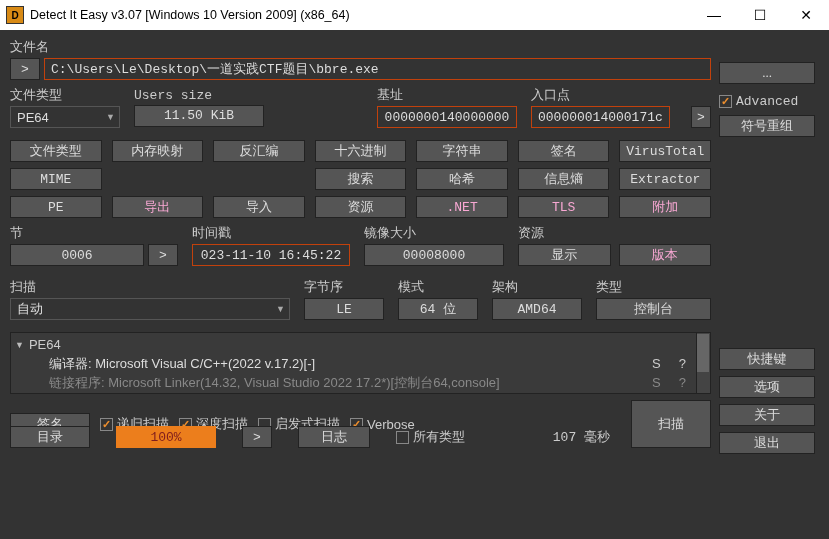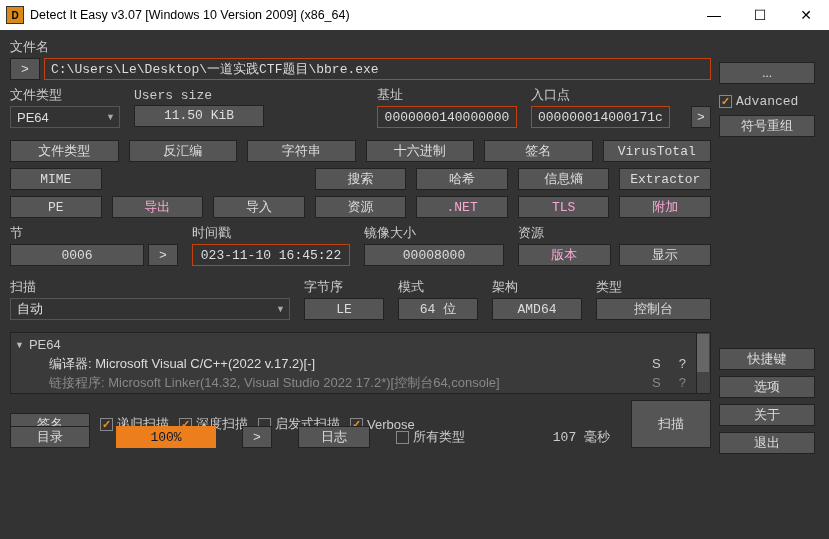--- a/index.html
+++ b/index.html
@@ -25,21 +25,21 @@
 .leftcol{flex:1}
 .rightcol{width:96px;display:flex;flex-direction:column;gap:6px}
 .rightcol .btn{width:96px;font-family:"Microsoft YaHei";height:22px}
 .treebox{background:#3a3a3a;border:1px solid #222;height:62px;overflow:hidden;font-size:13px;color:#ddd;padding:2px 4px;position:relative}
 .treebox .scroll{position:absolute;right:0;top:0;width:14px;height:100%;background:#444;border-left:1px solid #222}
 .treebox .thumb{position:absolute;right:1px;top:1px;width:12px;height:38px;background:#666}
 .trerow{display:flex;align-items:center;height:19px}
 .trerow .s{margin-left:auto;margin-right:18px;color:#ccc}
 .trerow .q{margin-right:20px;color:#ccc}
 .tri2{color:#bbb;font-size:9px;margin-right:5px}
-.progress{background:#ec7e1c;height:22px;display:flex;align-items:center;justify-content:center;color:#0f172a;font-family:"Courier New";font-size:13px}
+.progress{background:#ec7e1c;height:22px;display:flex;align-items:center;justify-content:center;color:#7f1d1d;font-family:"Courier New";font-size:13px}
 .sep{height:6px}
 .mono{font-family:"Courier New",monospace}
 </style>
 </head>
 <body>
 
 <div class="titlebar">
   <div class="logo">D</div>
   <div class="ttl">Detect It Easy v3.07 [Windows 10 Version 2009] (x86_64)</div>
   <div class="winbtn">—</div>
@@ -79,23 +79,24 @@
             <div class="input mono" style="flex:1;justify-content:center">000000014000171c</div>
             <div class="btn btn-sm">&gt;</div>
           </div>
         </div>
       </div>
 
       <div class="sep"></div>
 
       <div class="toolrow">
         <div class="btn">文件类型</div>
+        <div class="btn">内存映射</div>
         <div class="btn">反汇编</div>
+        <div class="btn">十六进制</div>
         <div class="btn">字符串</div>
-        <div class="btn">十六进制</div>
         <div class="btn">签名</div>
         <div class="btn">VirusTotal</div>
       </div>
       <div class="toolrow">
         <div class="btn">MIME</div>
         <div style="flex:1;visibility:hidden" class="btn"></div>
         <div style="flex:1;visibility:hidden" class="btn"></div>
         <div class="btn">搜索</div>
         <div class="btn">哈希</div>
         <div class="btn">信息熵</div>
@@ -123,22 +124,22 @@
           <div class="label">时间戳</div>
           <div class="input mono" style="justify-content:center">023-11-10 16:45:22</div>
         </div>
         <div style="width:140px">
           <div class="label">镜像大小</div>
           <div class="btn">00008000</div>
         </div>
         <div style="flex:1">
           <div class="label">资源</div>
           <div style="display:flex;gap:8px">
+            <div class="btn" style="flex:1">显示</div>
             <div class="btn disabled" style="flex:1">版本</div>
-            <div class="btn" style="flex:1">显示</div>
           </div>
         </div>
       </div>
 
       <div class="sep"></div>
 
       <div class="row" style="gap:14px">
         <div style="width:280px">
           <div class="label">扫描</div>
           <div class="sel">

